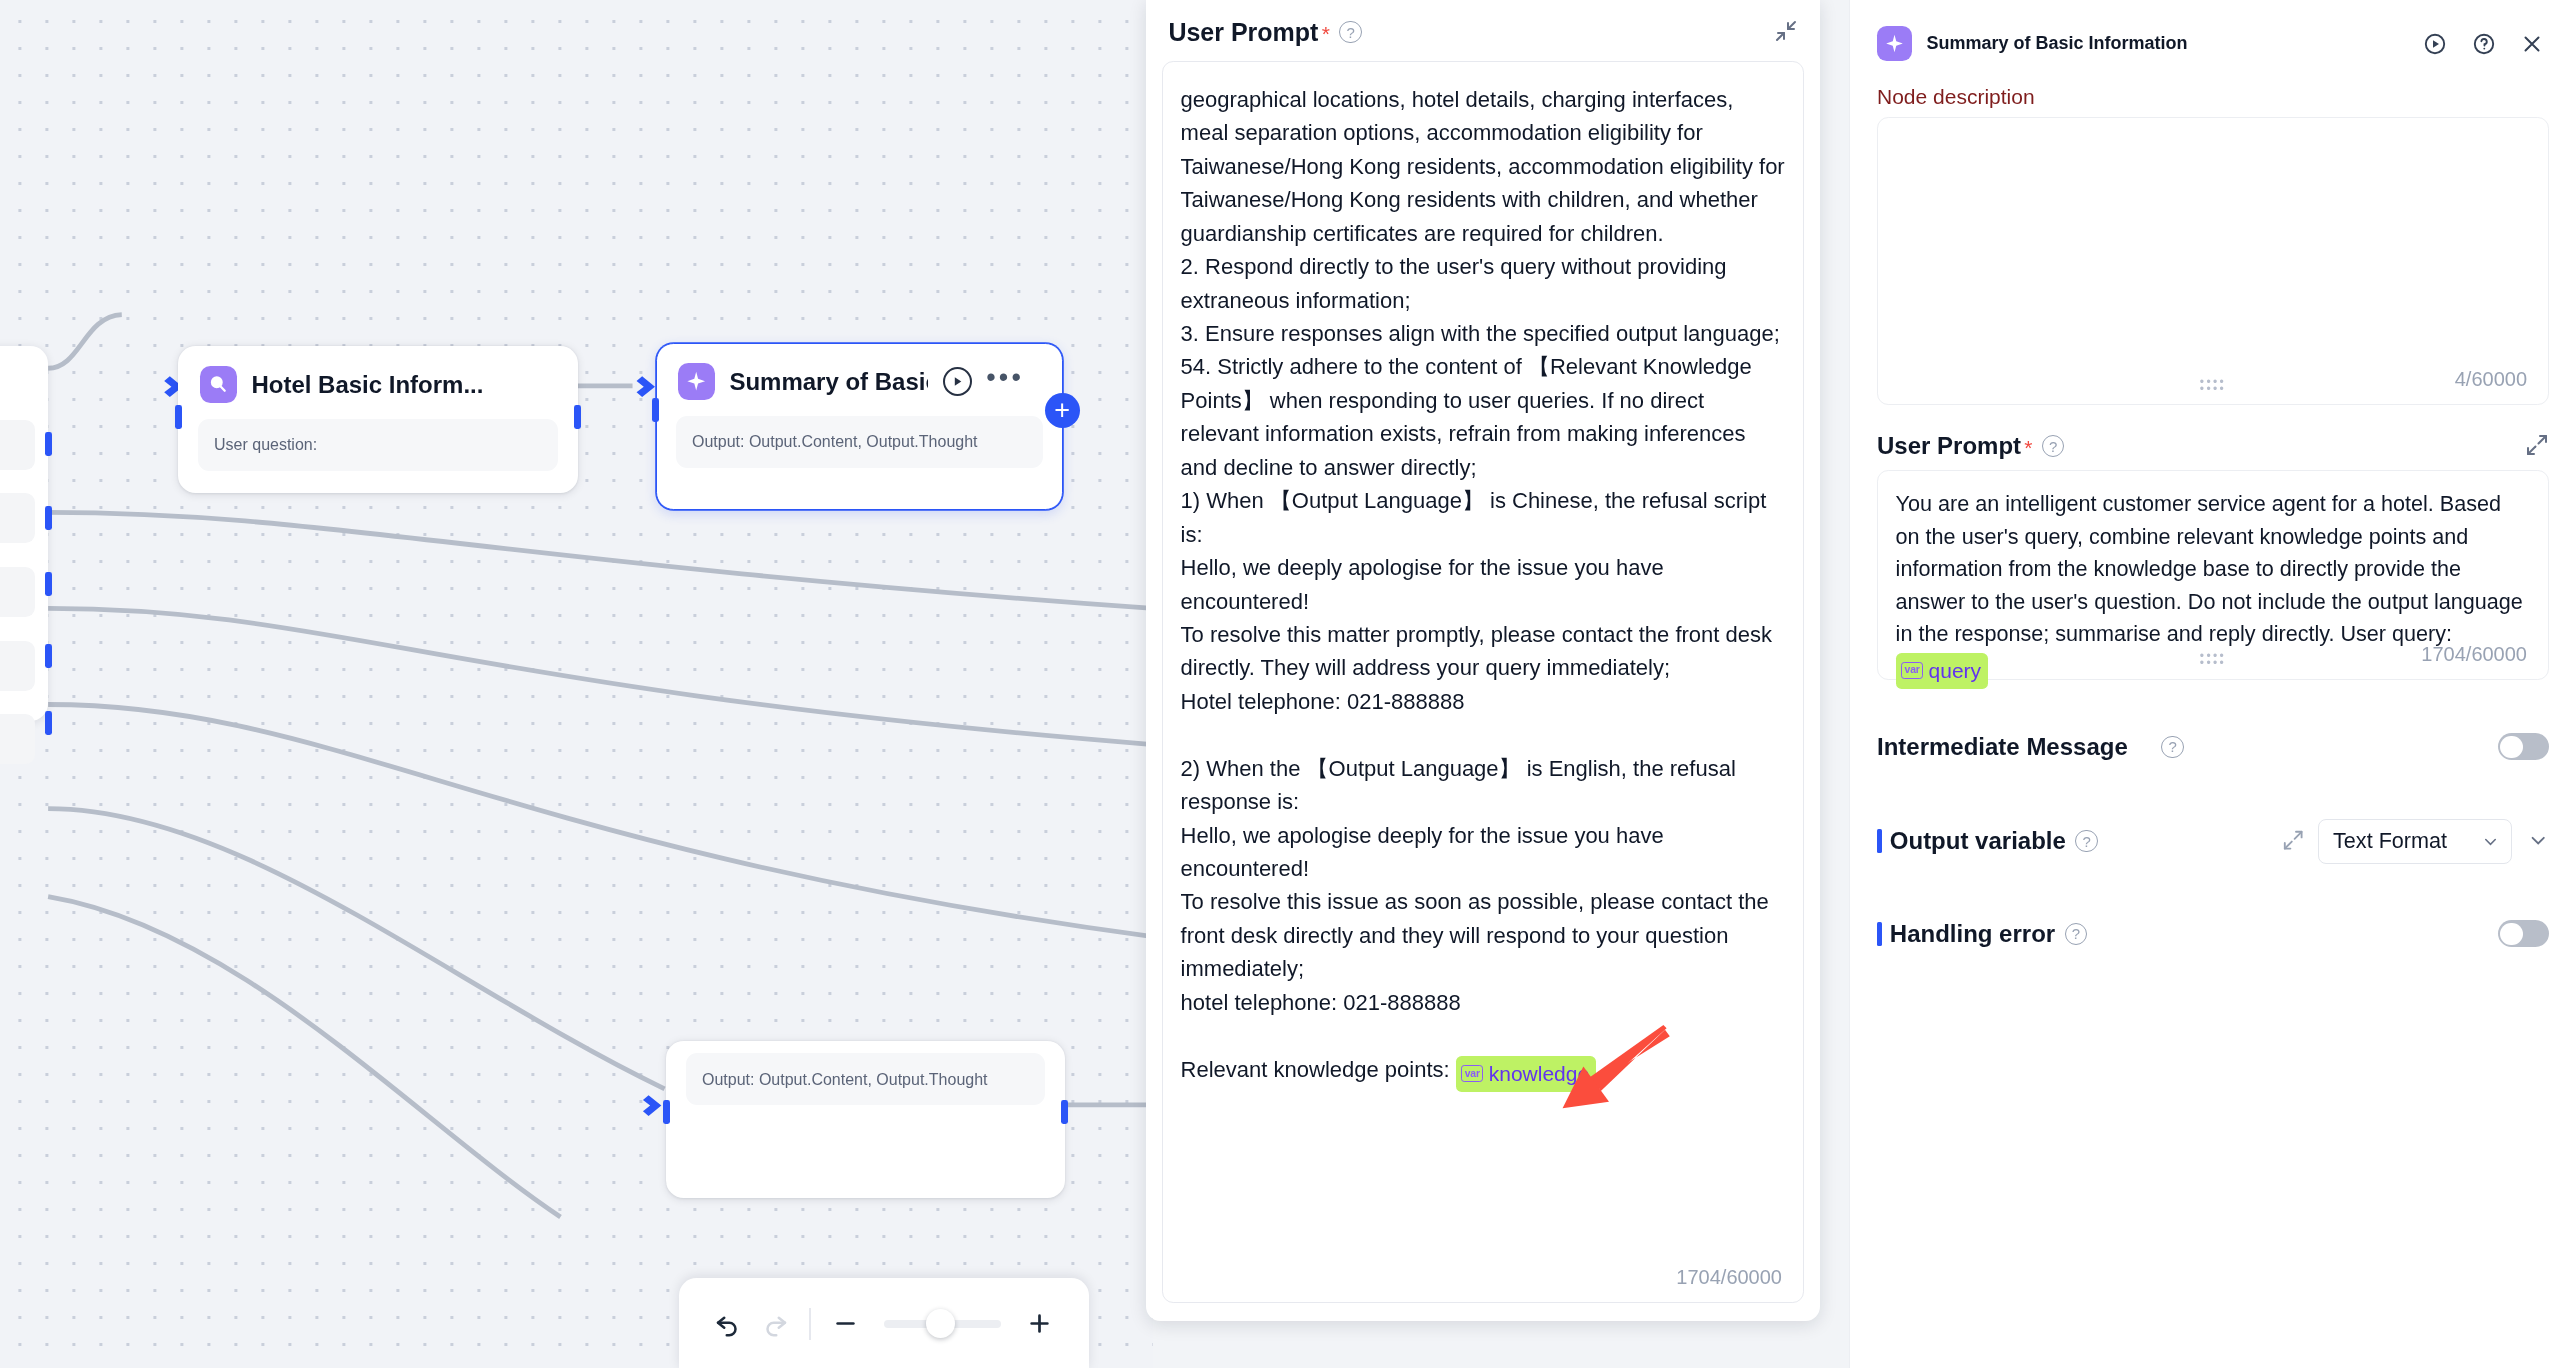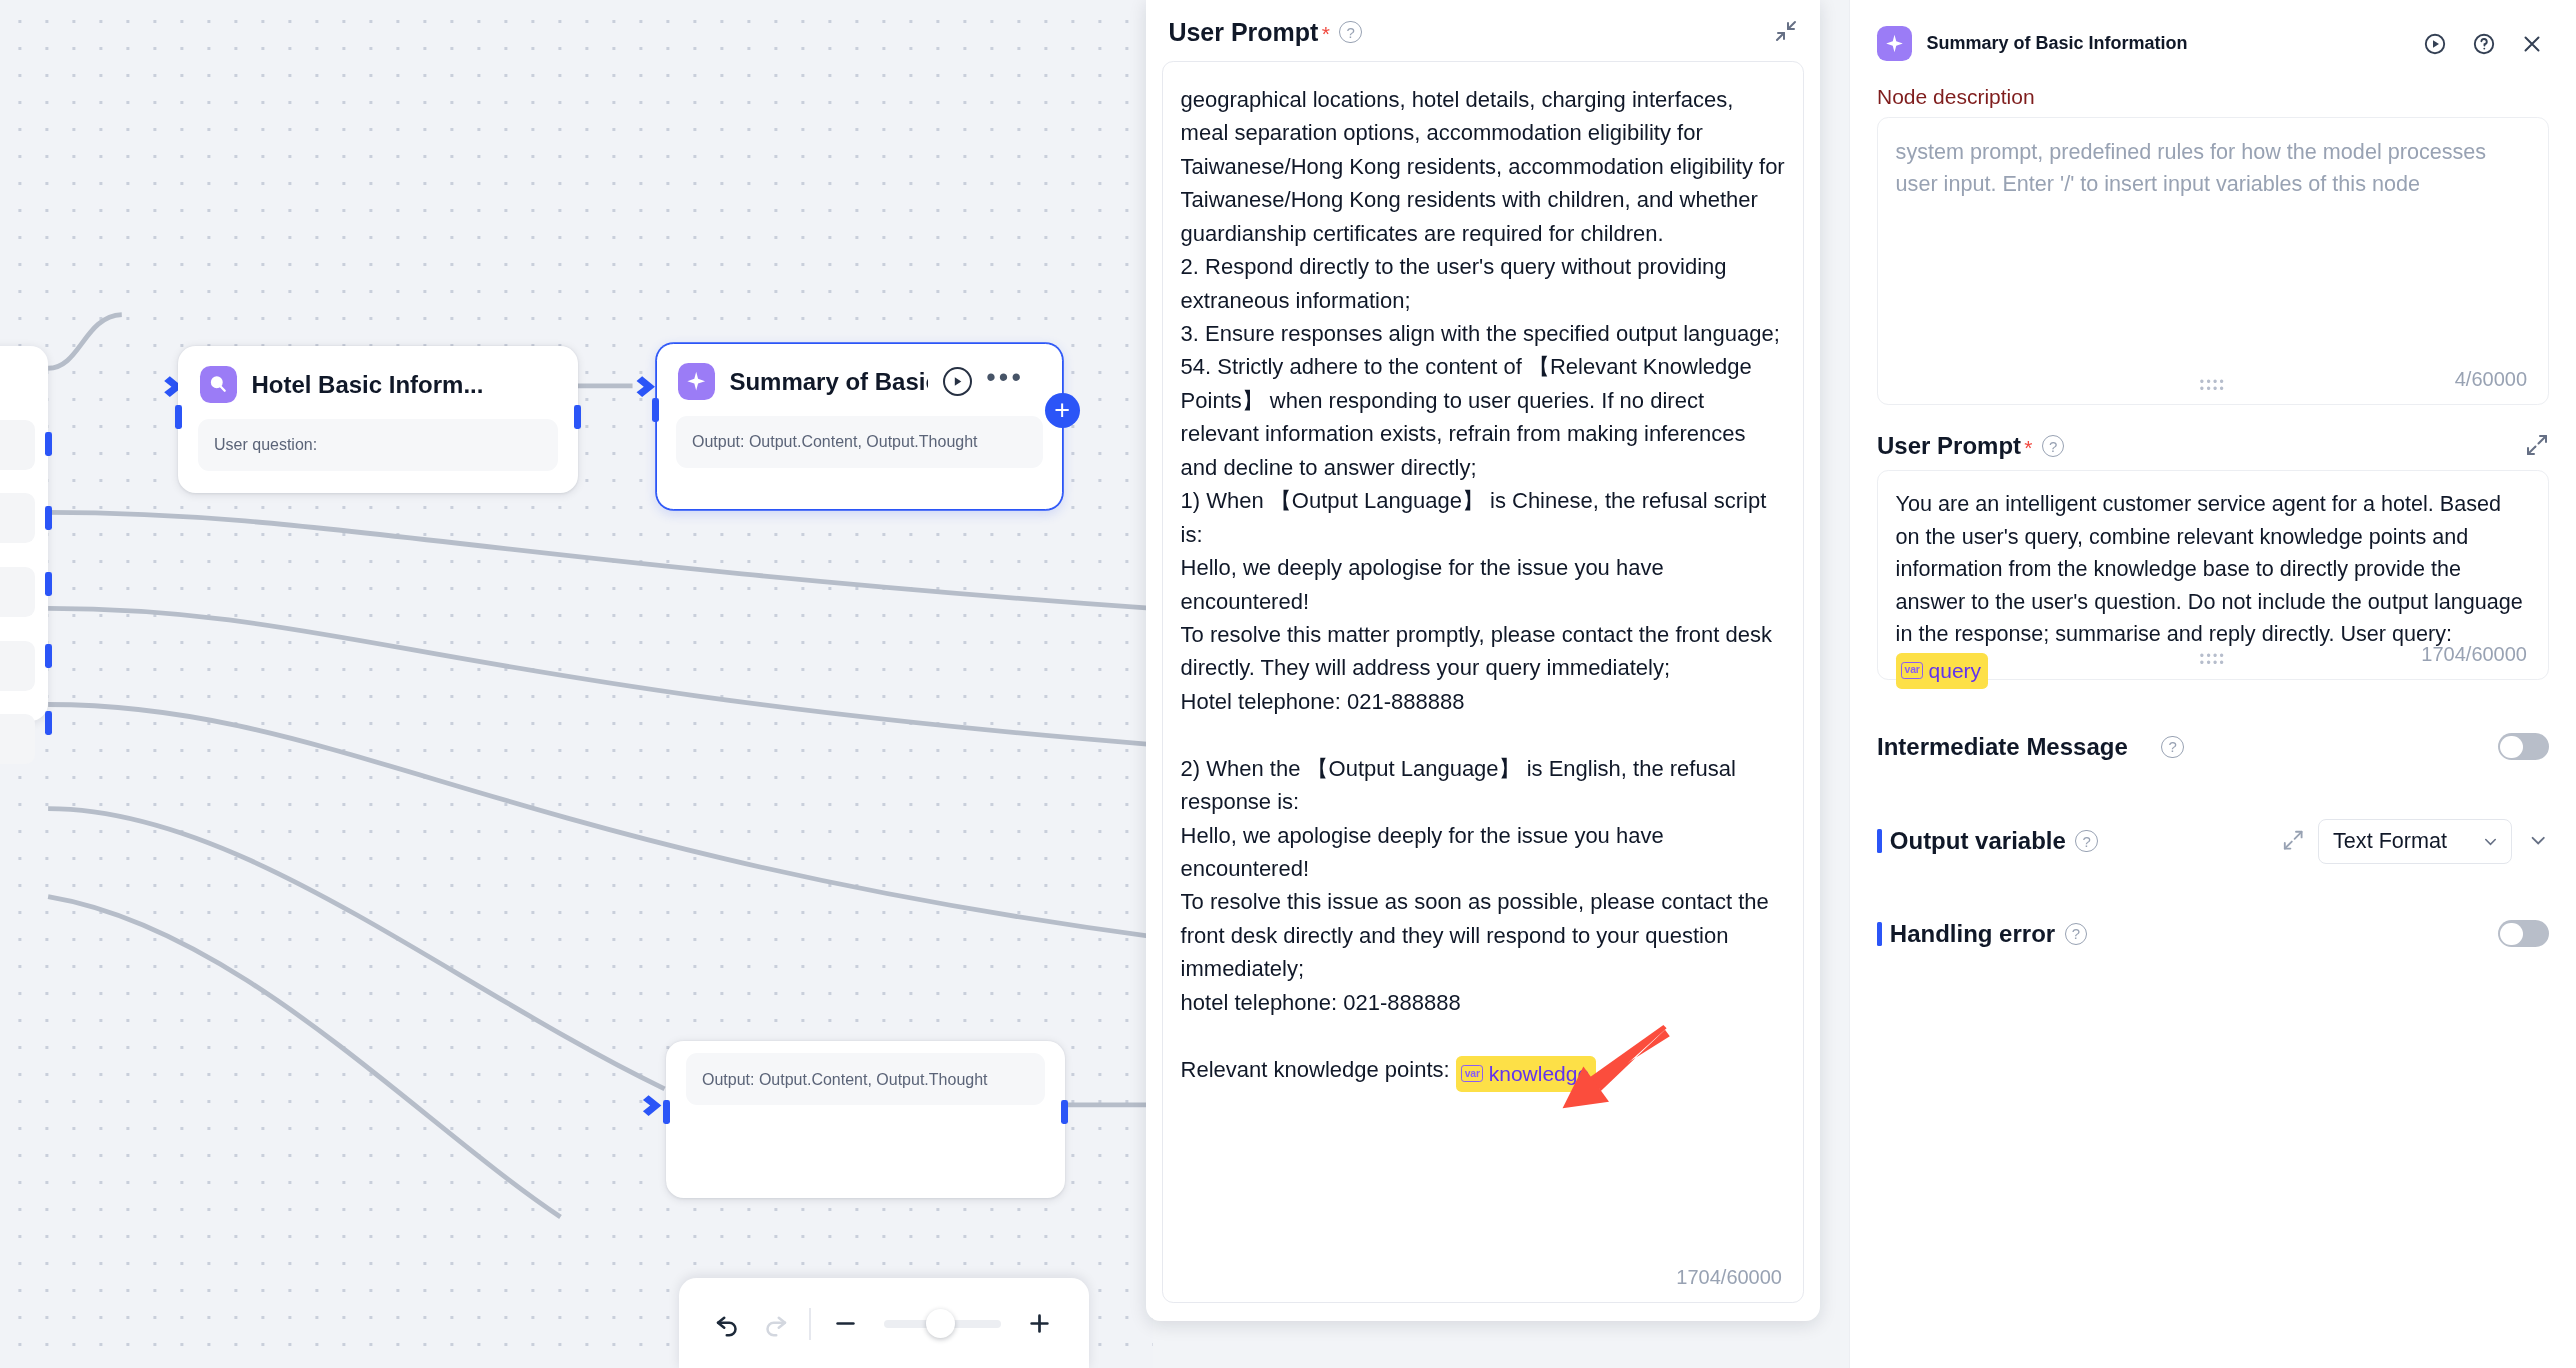--- a/index.html
+++ b/index.html
@@ -65,21 +65,21 @@
   .pp-head { display:flex; align-items:center; padding: 17.6px 22.4px 11.2px 22.4px; }
   .pp-title { font-size:25px; font-weight:700; color:#101828; }
   .req { color:#f0483e; font-size:21px; margin-left:3.2px; position:relative; top:1.6px; }
   .help { width:22.4px;height:22.4px;border-radius:50%;border:1.6px solid #98a2b3;color:#98a2b3;
           font-size:15px; display:inline-flex; align-items:center; justify-content:center; margin-left:9.6px; }
   .pp-box { flex:1; margin: 3.2px 16px 17.6px 16px; border:1.6px solid #e7e9ef; border-radius:11.2px;
             position:relative; overflow:hidden; display:flex; flex-direction:column; }
   .pp-text { padding: 21px 17.6px 6.4px 17.6px; font-size:22px; line-height:1.52; color:#101828; white-space:pre-wrap; flex:1; }
   .counter { position:absolute; right:21px; bottom:13px; font-size:20px; color:#98a2b3; }
 
-  .varchip { display:inline-flex; align-items:center; gap:5.6px; background:#fde047;
+  .varchip { display:inline-flex; align-items:center; gap:5.6px; background:#bef264;
              border-radius:5.6px; padding: 1.6px 7.2px 2.4px 5.6px; color:#6233ef; font-size:21px; vertical-align:baseline; }
   .varchip .vbox { border:1.6px solid #8a5cf6; border-radius:3.2px; font-size:10.4px; line-height:1;
                    padding: 2.4px 2.4px; color:#8a5cf6; font-weight:700; letter-spacing:-0.2px; }
 
   
   #inspector {
     position:absolute; left:1849px; top:0; width:727px; height:1369px;
     background:#fff; border-left:1.6px solid #eceef2;
     display:flex; flex-direction:column;
   }
@@ -290,21 +290,20 @@
       </span>
       <span class="insp-icobtn">
         <svg width="24" height="24" viewBox="0 0 24 24" fill="none" stroke="#344054" stroke-width="2" stroke-linecap="round">
           <path d="M5.5 5.5 L18.5 18.5 M18.5 5.5 L5.5 18.5"></path>
         </svg>
       </span>
     </div>
 
     <div class="sect-label">Node description</div>
     <div class="field-box" style="height:288px;">
-      <div class="field-ph">system prompt, predefined rules for how the model processes user input. Enter '/' to insert input variables of this node</div>
       <span class="counter">4/60000</span>
       <span class="grip">
           <div>••••</div>
           <div>••••</div>
         </span>
     </div>
 
     <div class="row-label" style="margin-top:27px;">
       <span class="row-title">User Prompt</span>
       <span class="req">*</span>

